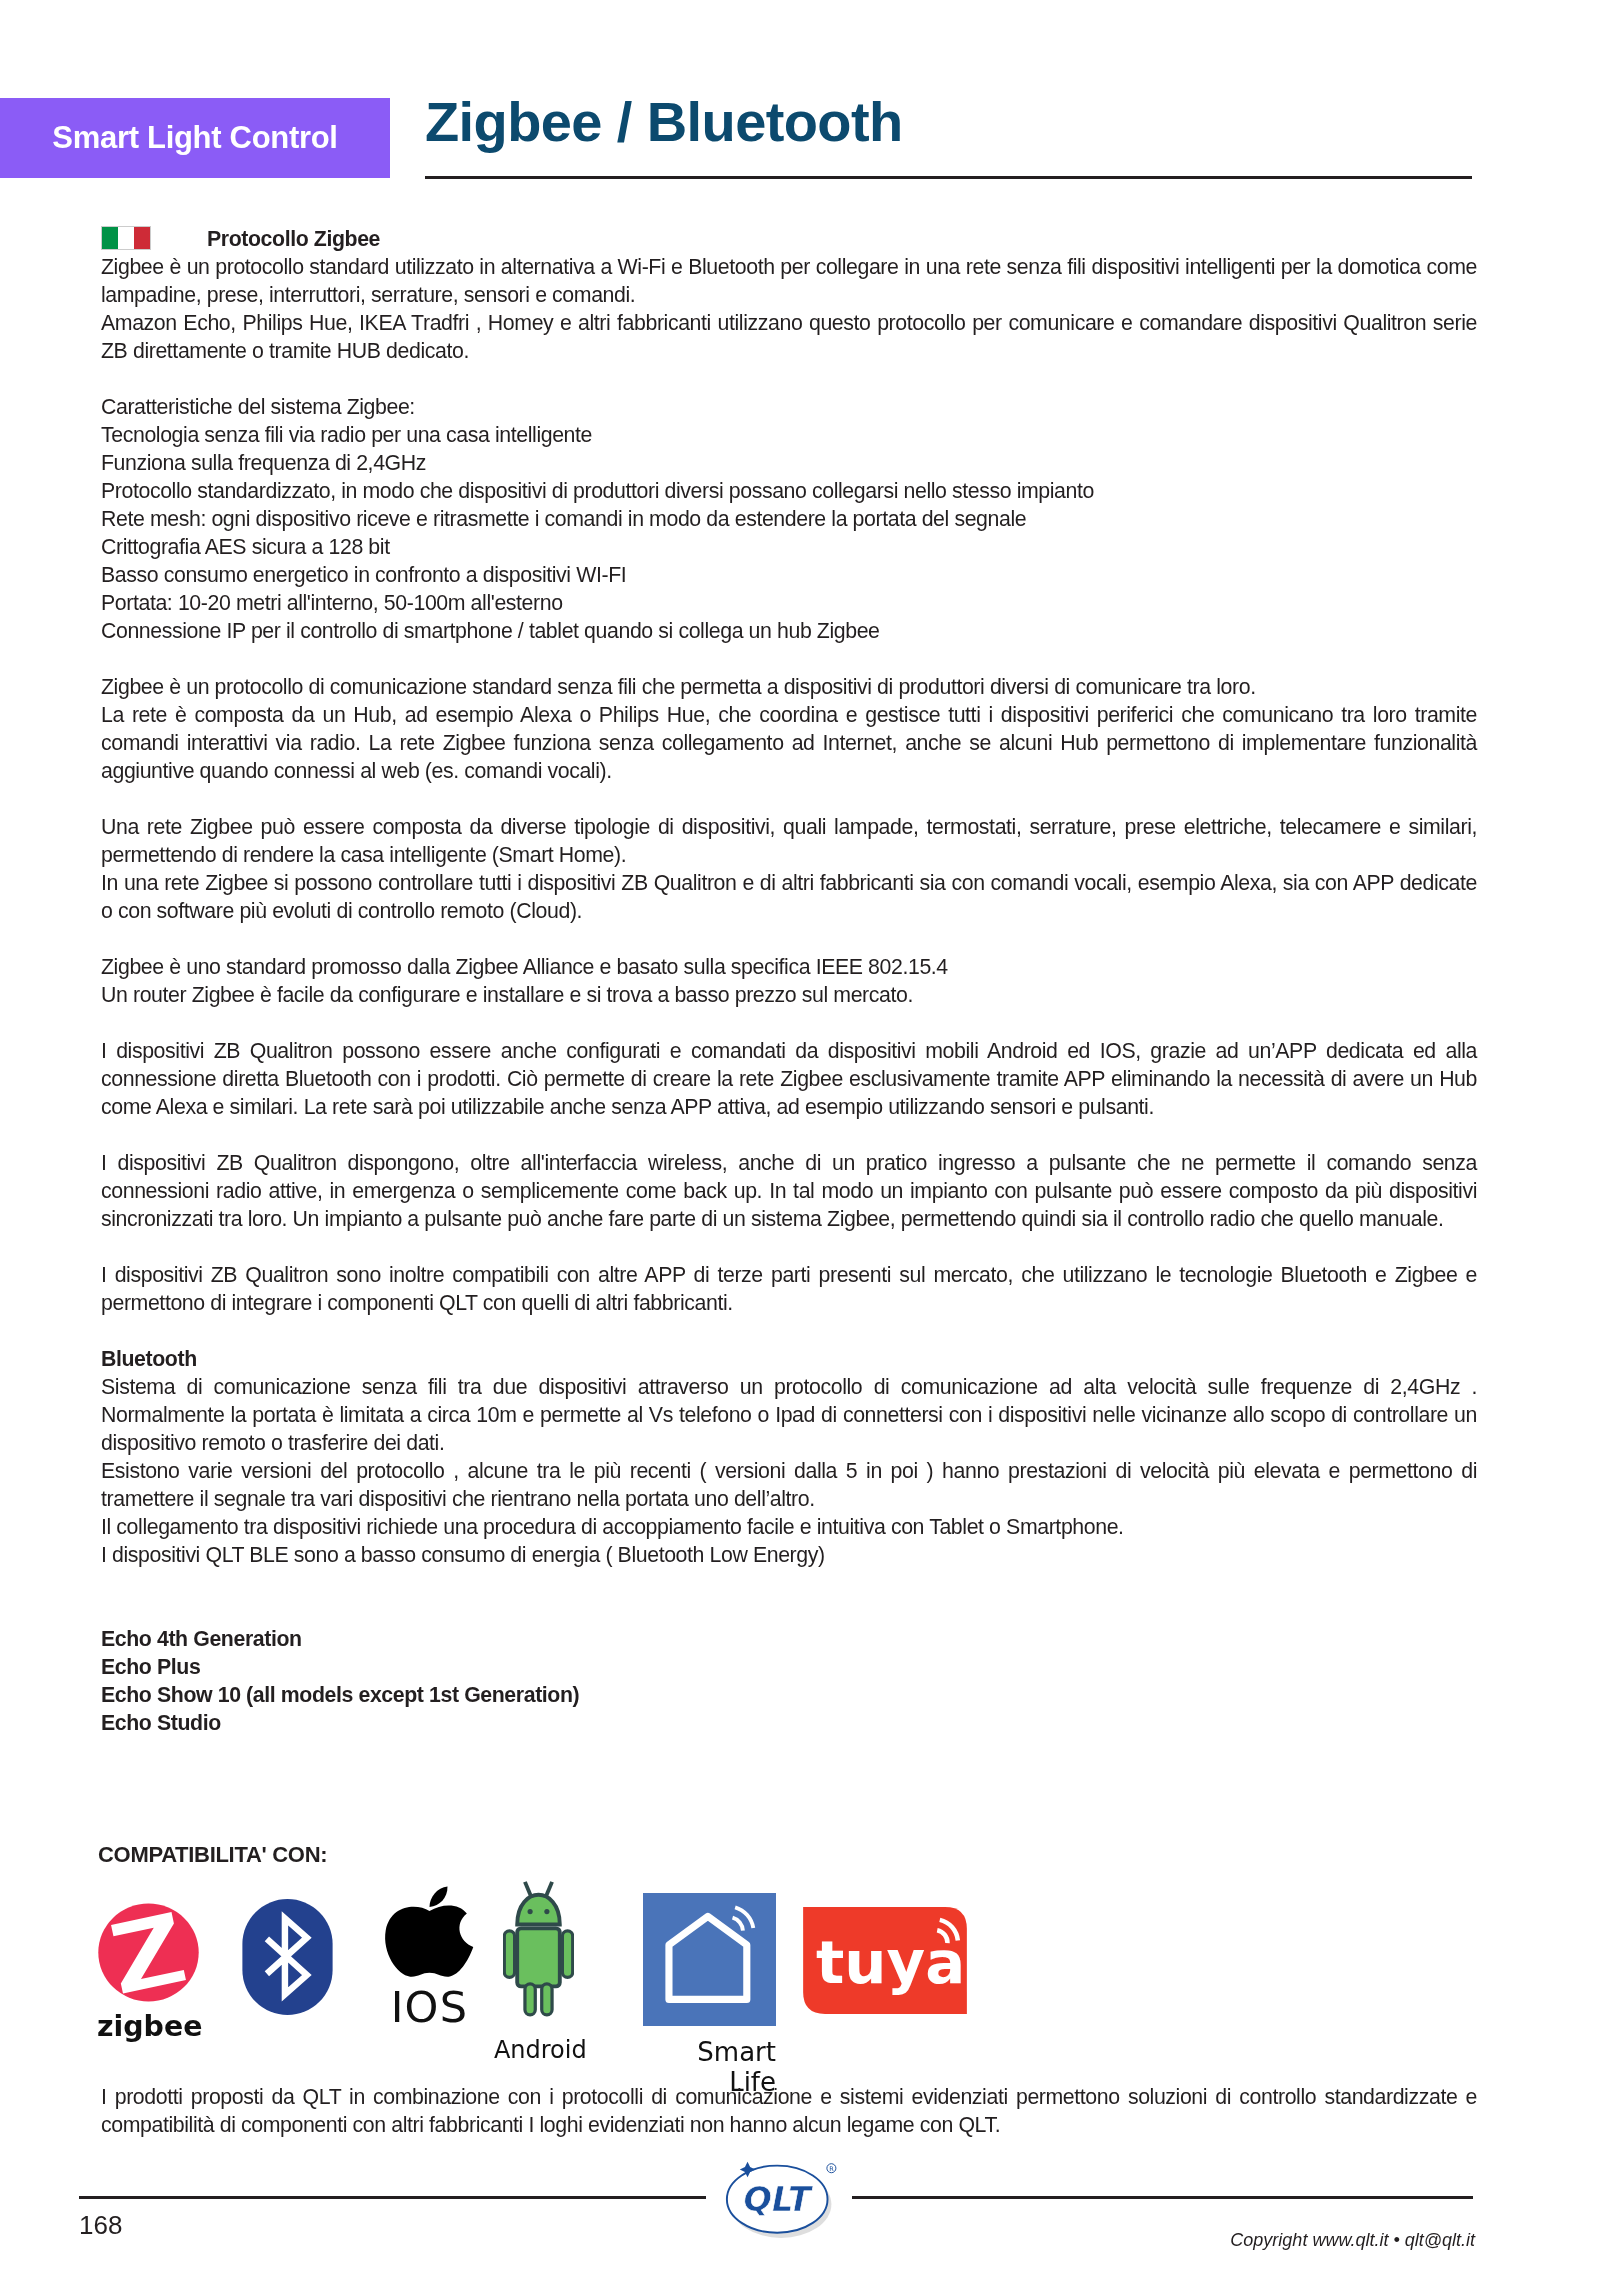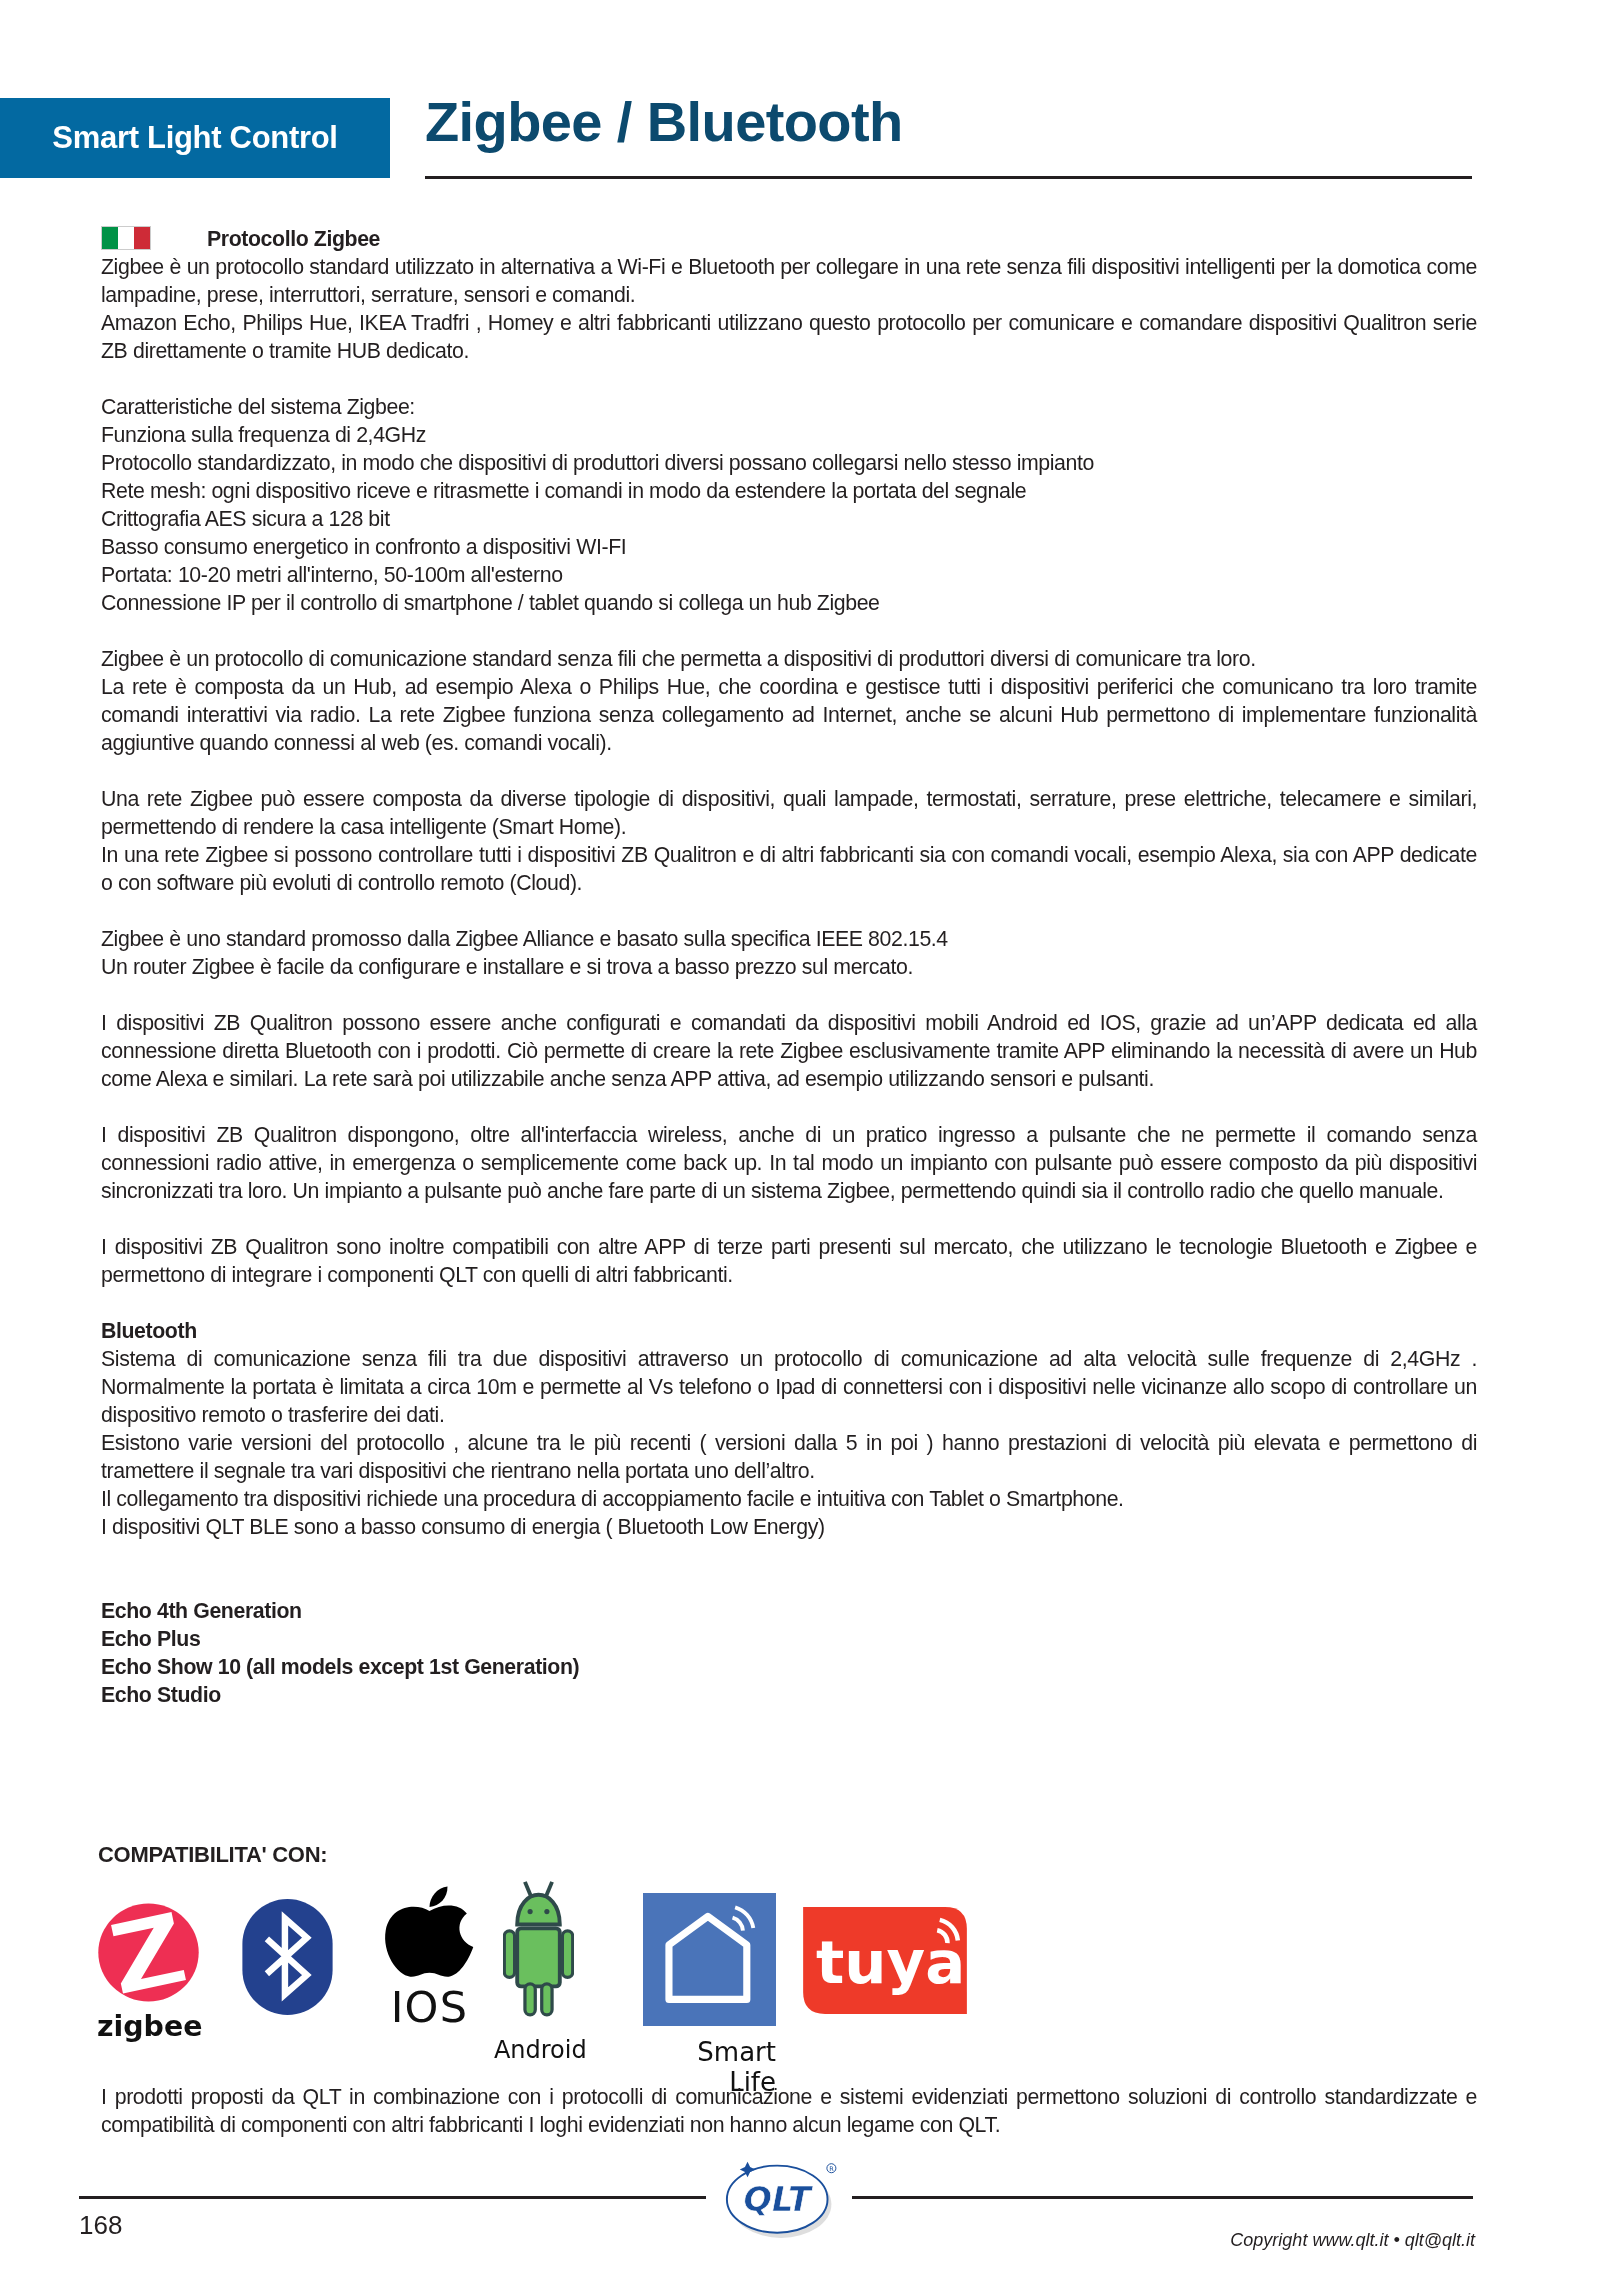--- a/index.html
+++ b/index.html
@@ -1,21 +1,21 @@
 <!DOCTYPE html>
 <html style="font-size:10.3px"><head>
 <meta charset="utf-8">
 <style>
   * { box-sizing: border-box; margin: 0; padding: 0; }
   html, body { width: 1616px; height: 2295px; background: #ffffff; }
   body { position: relative; font-family: "Liberation Sans", sans-serif; color: #231f20; overflow: hidden; }
 
   .section-tab {
     position: absolute; left: 0; top: 98px; width: 390px; height: 80px;
-    background: #0369a1; color: #fff;
+    background: #8b5cf6; color: #fff;
     font-family: "Liberation Sans", sans-serif; font-weight: bold; font-size: 31px;
     display: flex; align-items: center; justify-content: center;
     letter-spacing: -0.3px;
   }
   .page-title {
     position: absolute; left: 425px; top: 89px;
     color: #0c4a6e; font-weight: bold; font-size: 56px; letter-spacing: -0.6px;
     font-family: "Liberation Sans", sans-serif;
   }
   .title-rule {
@@ -72,20 +72,21 @@
         <span class="w"></span>
         <span class="r"></span>
     </div>
     <span class="bold">Protocollo Zigbee</span>
   </div>
   <p class="last-left">Zigbee è un protocollo standard utilizzato in alternativa a Wi-Fi e Bluetooth per collegare in una rete senza fili dispositivi intelligenti per la domotica come lampadine, prese, interruttori, serrature, sensori e comandi.</p>
   <p class="last-left">Amazon Echo, Philips Hue, IKEA Tradfri , Homey e altri fabbricanti utilizzano questo protocollo per comunicare e comandare dispositivi Qualitron serie ZB direttamente o tramite HUB dedicato.</p>
   <div class="gap"></div>
 
   <div>Caratteristiche del sistema  Zigbee:</div>
+  <div>Tecnologia senza fili via radio  per una casa intelligente</div>
   <div>Funziona sulla frequenza di 2,4GHz</div>
   <div>Protocollo  standardizzato, in modo che dispositivi di produttori diversi possano collegarsi nello stesso impianto</div>
   <div>Rete mesh: ogni dispositivo riceve e ritrasmette i comandi in modo da estendere la portata del segnale</div>
   <div>Crittografia AES sicura a 128 bit</div>
   <div>Basso consumo energetico in confronto a dispositivi WI-FI</div>
   <div>Portata: 10-20 metri all'interno, 50-100m all'esterno</div>
   <div>Connessione IP per il controllo di smartphone / tablet quando si collega un hub Zigbee</div>
   <div class="gap"></div>
 
   <p class="last-left">Zigbee è un protocollo di comunicazione standard senza fili che permetta a dispositivi di produttori diversi di comunicare tra loro.</p>

